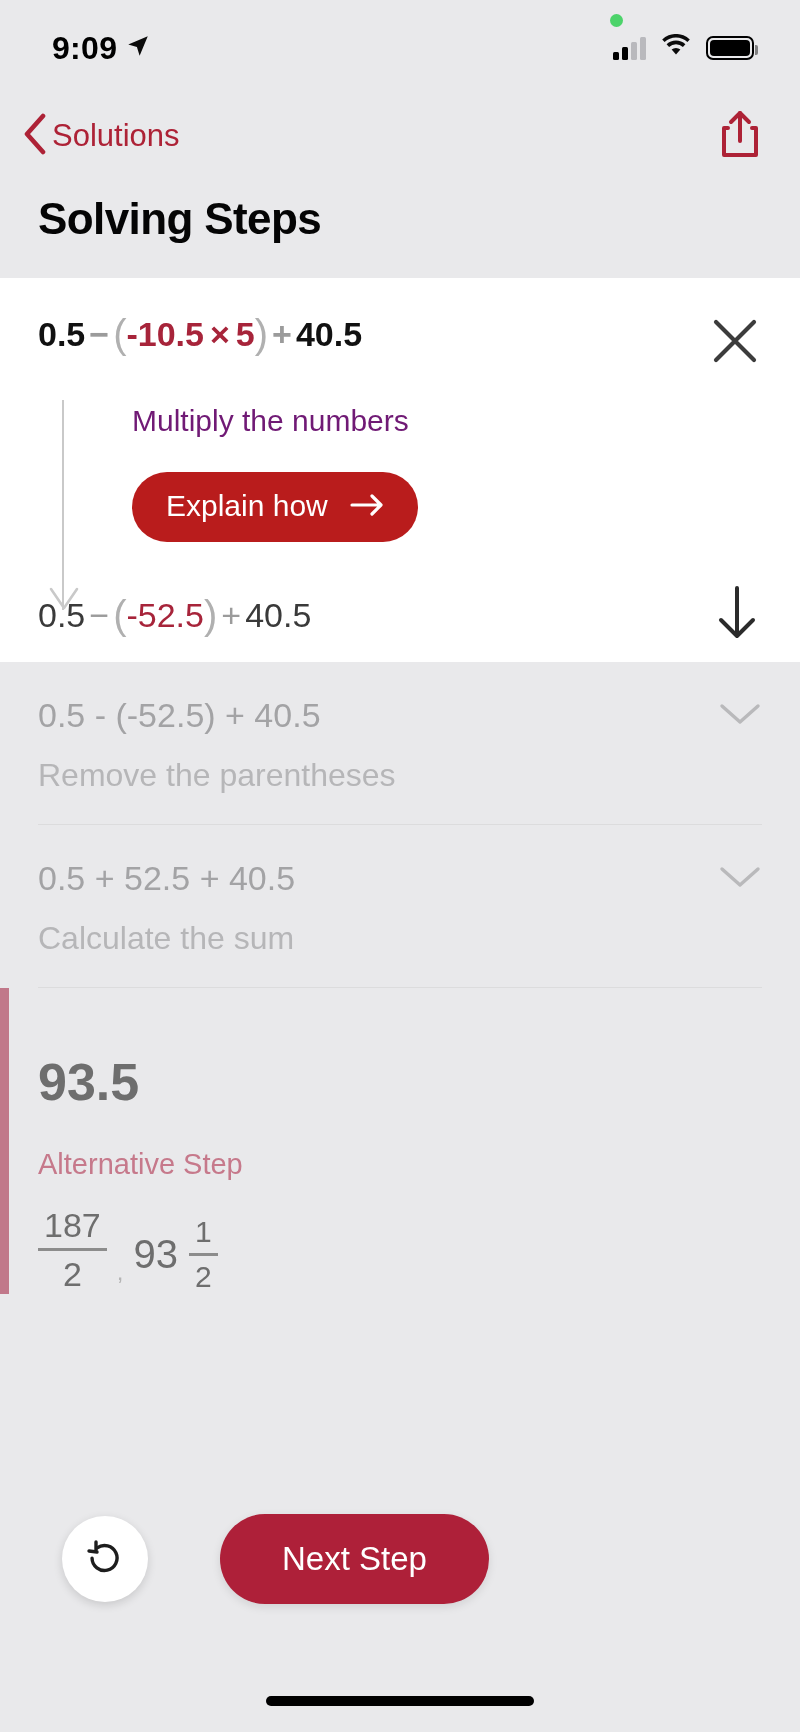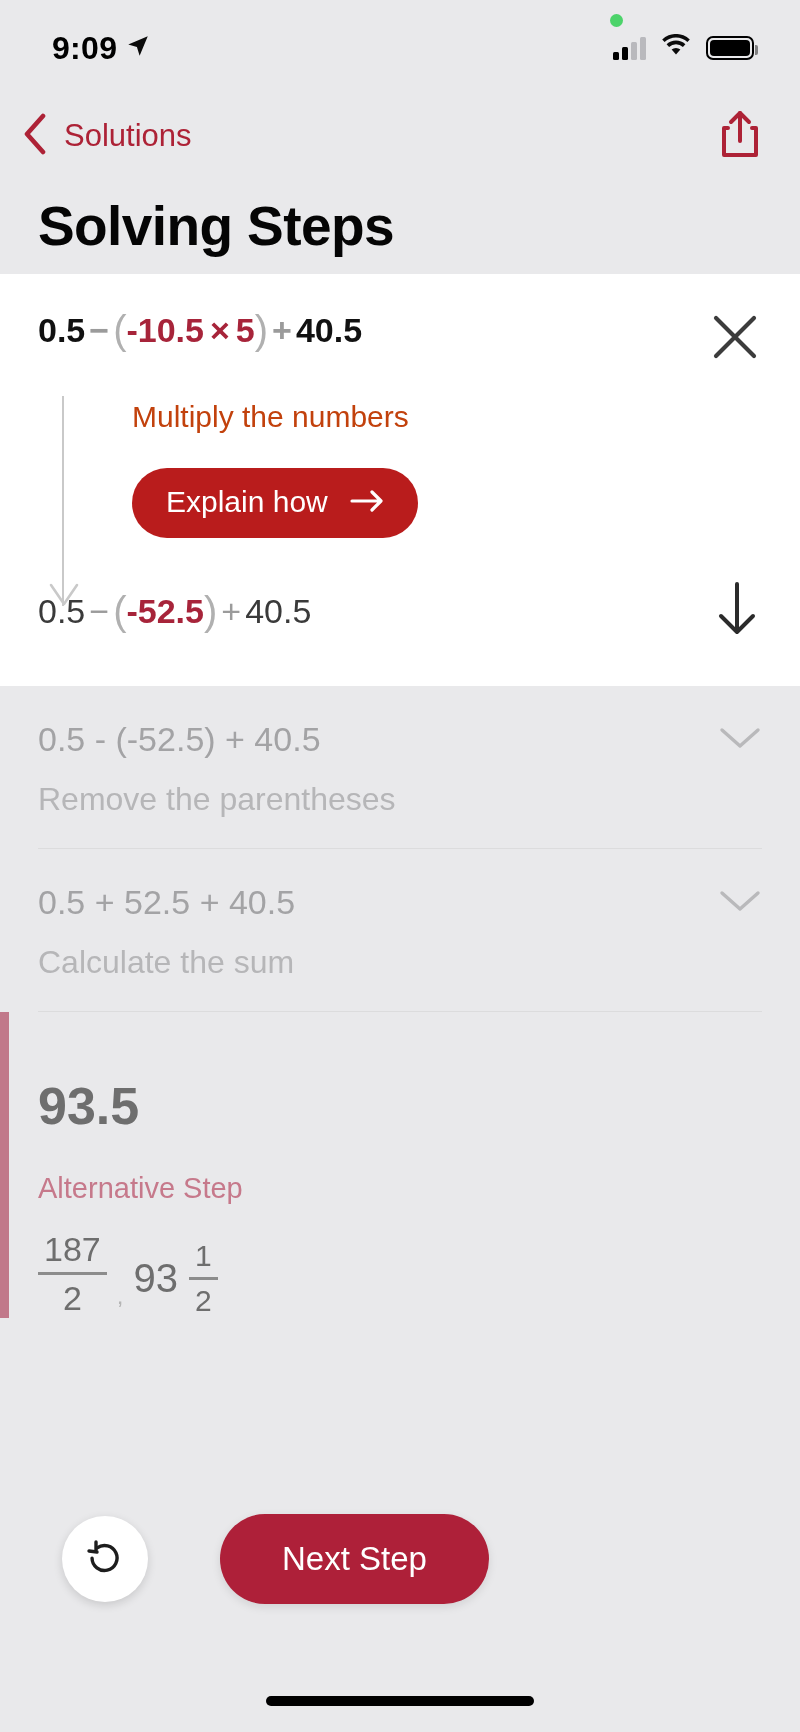--- a/index.html
+++ b/index.html
@@ -56,72 +56,72 @@
     background: rgba(0,0,0,.45);
   }
   .battery span { display:block; height:100%; background:#000; border-radius:4px; }
 
   
   .navbar {
     height: 80px;
     display: flex; align-items: center; justify-content: space-between;
     padding: 0 38px 0 22px;
   }
-  .back { display: flex; align-items: center; gap: 16px; cursor: pointer; }
+  .back { display: flex; align-items: center; gap: 4px; cursor: pointer; }
   .chev-back { display:block; }
   .back-label {
     font-size: 31px; color: #ad2236; font-weight: 400;
   }
   .share-btn { cursor: pointer; display:block; }
 
   
   .page-title {
-    font-size: 55px; font-weight: 700; color: #050505;
+    font-size: 44px; font-weight: 700; color: #050505;
     padding: 18px 0 0 38px;
     letter-spacing: -0.6px;
   }
 
   
   .active-card {
     position: relative;
-    margin-top: 16px;
+    margin-top: 34px;
     background: #ffffff;
-    padding: 34px 38px 44px 38px;
+    padding: 34px 38px 16px 38px;
     box-shadow: 0 0 0 0 transparent;
   }
   .row-top {
     display: flex; align-items: flex-start; justify-content: space-between;
   }
   .expr {
     font-size: 34px; color: #111; line-height: 1.1;
     white-space: nowrap;
   }
   .expr .b { font-weight: 700; color:#111; }
   .expr .op { color:#9b9b9b; font-weight:700; padding: 0 4px; }
   .expr .opl { color:#9b9b9b; font-weight:400; padding: 0 4px; }
   .expr .par { color:#b0b0b0; font-weight:300; font-size: 40px; vertical-align: -2px;}
   .expr .hl { color:#a7243a; font-weight:700; }
-  .expr .hl2 { color:#a7243a; font-weight:700; }
+  .expr .hl2 { color:#a7243a; font-weight:400; }
   .expr .n { color:#3a3a3a; font-weight:400; }
   .close-x { cursor: pointer; margin-top: 2px; }
 
   .sub-wrap {
     position: relative;
     padding-left: 62px;
     margin-top: 28px;
   }
   .arrow-down-long {
     position: absolute; left: 24px; top: 0;
     width: 2px; height: 210px; background: #c9c9c9;
   }
   .arrow-down-head {
     position: absolute; left: 10px; top: 186px;
   }
   .step-desc {
-    font-size: 30px; color: #c2410c; padding: 4px 0 0 32px;
+    font-size: 30px; color: #701a75; padding: 4px 0 0 32px;
   }
   .explain-btn {
     display: inline-flex; align-items: center; gap: 22px;
     background: #b91c1c;
     color: #fff;
     border: none;
     border-radius: 36px;
     padding: 17px 34px 19px 34px;
     font-size: 30px;
     margin: 34px 0 0 32px;

